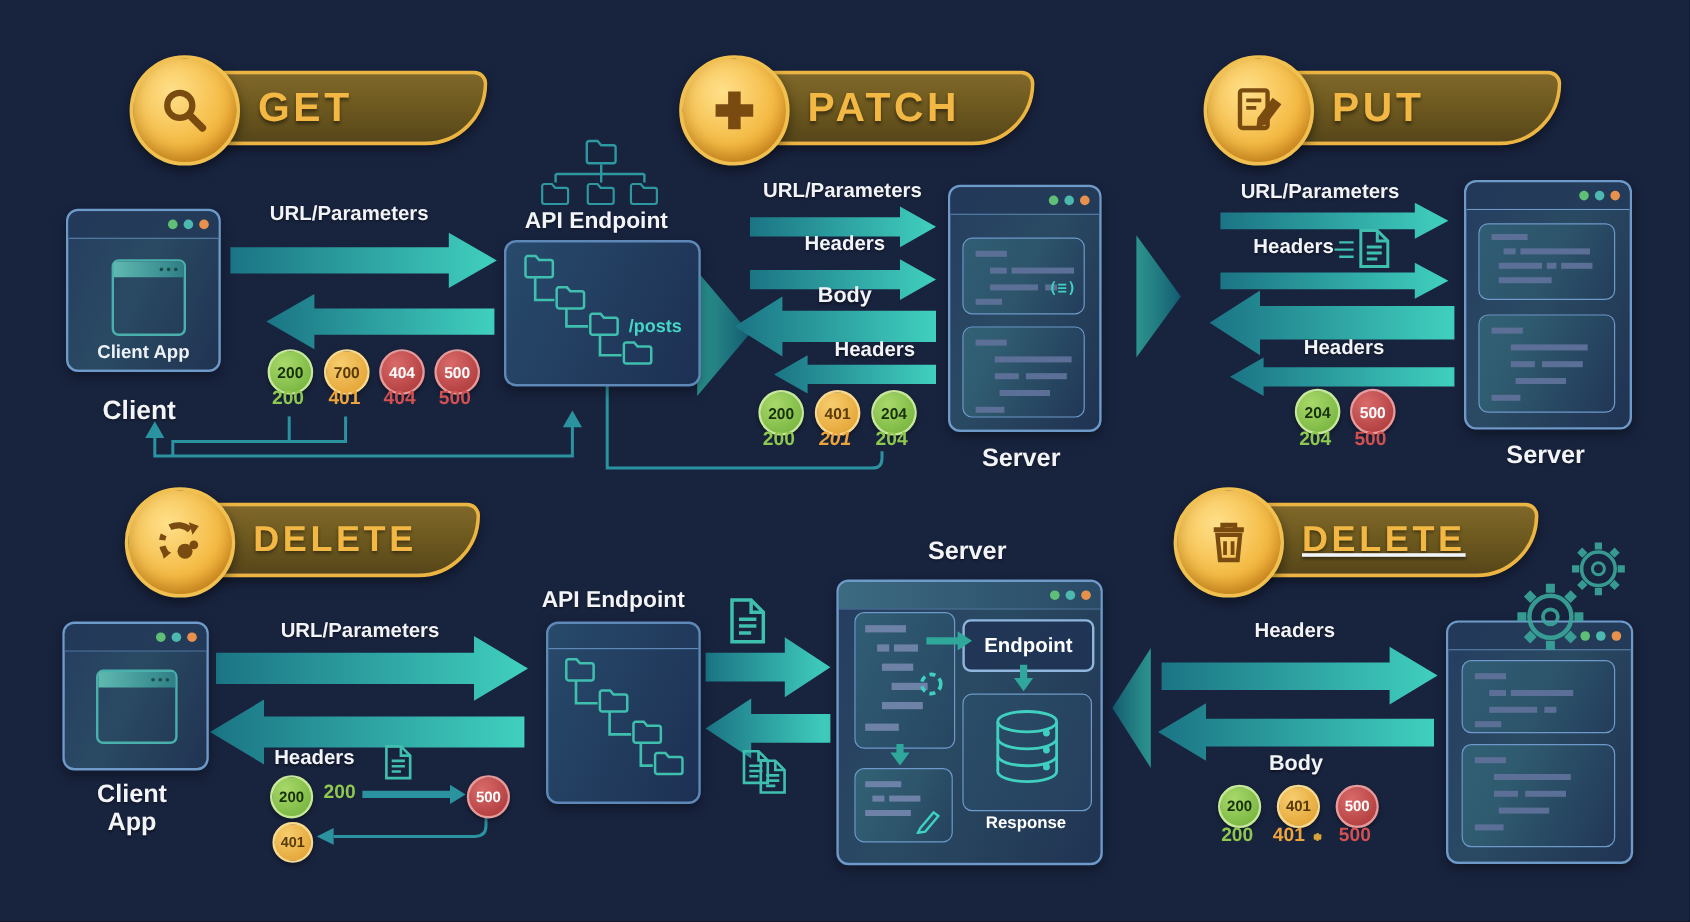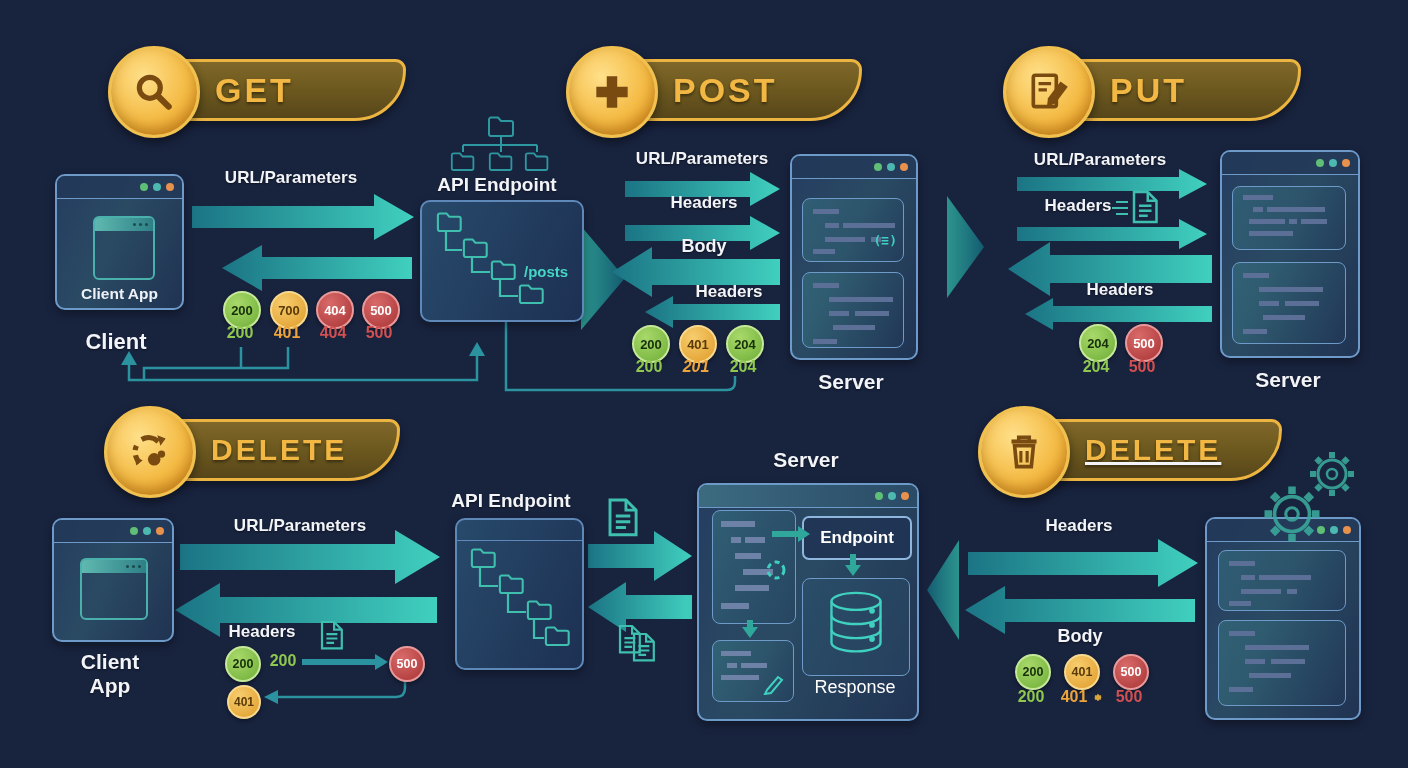--- a/index.html
+++ b/index.html
@@ -62,21 +62,21 @@
   
   .status{position:absolute;z-index:3;width:34px;height:34px;border-radius:50%;display:flex;align-items:center;justify-content:center;font-weight:800;font-size:13px;box-shadow:0 2px 4px rgba(0,0,0,.4);}
   .status.sm{width:32px;height:32px;font-size:12.5px;} .status.xs{width:30px;height:30px;font-size:12px;}
   .green{background:radial-gradient(circle at 35% 30%,#a8d96a,#6fae38);border:2px solid #c6e89a;color:#17300a;}
   .amber{background:radial-gradient(circle at 35% 30%,#f7cd6e,#e09c2a);border:2px solid #f7d98f;color:#5a3a08;}
   .red{background:radial-gradient(circle at 35% 30%,#d96a6a,#a93434);border:2px solid #e89a9a;color:#fff;}
   .status-label{position:absolute;z-index:3;transform:translateX(-50%);font-weight:800;font-size:16px;white-space:nowrap;display:flex;align-items:center;gap:3px;}
   .t-green{color:#8fc84e;} .t-amber{color:#eda43a;} .t-red{color:#d25050;}
   .dbbox{position:absolute;border:2px solid #8fb6dd;border-radius:7px;background:rgba(32,52,84,.9);
     display:flex;align-items:center;justify-content:center;font-size:17px;font-weight:700;color:#fff;}
-  .resp-label{position:absolute;text-align:center;font-size:18px;font-weight:400;color:#fff;}
+  .resp-label{position:absolute;text-align:center;font-size:14px;font-weight:700;color:#fff;}
   .json-ico{position:absolute;right:6px;top:34px;color:#3fd0c0;font:700 13px "DejaVu Sans Mono",monospace;}
   .spin-ico{position:absolute;right:8px;top:48px;} .pencil-ico{position:absolute;right:6px;bottom:6px;}
   .db-svg{display:block;margin:10px auto 0;}
 </style>
 </head>
 <body>
 
 <div class="canvas">
 
   <svg class="underlay" width="1408" height="768">
@@ -177,21 +177,21 @@
     </div>
   <div class="status-label t-red" style="left:333px;top:324px;">
       <span>404</span>
     </div>
   <div class="status-label t-red" style="left:379px;top:324px;">
       <span>500</span>
     </div>
 
   <div class="badge" style="left:566px;top:46px;">
     <div class="banner" style="width:250px;">
-      <span class="method">POST</span>
+      <span class="method">PATCH</span>
     </div>
     <div class="coin">
       <svg width="46" height="46" viewBox="0 0 44 44">
         <path d="M22,7 V37 M7,22 H37" stroke="#7a4b10" stroke-width="10"></path>
       </svg>
     </div>
   </div>
   <div class="lbl" style="left:702px;top:149px;font-size:17px;font-weight:600;">URL/Parameters</div>
   <div class="lbl" style="left:704px;top:193px;font-size:17px;font-weight:600;">Headers</div>
   <div class="lbl" style="left:704px;top:236px;font-size:18px;font-weight:600;">Body</div>

